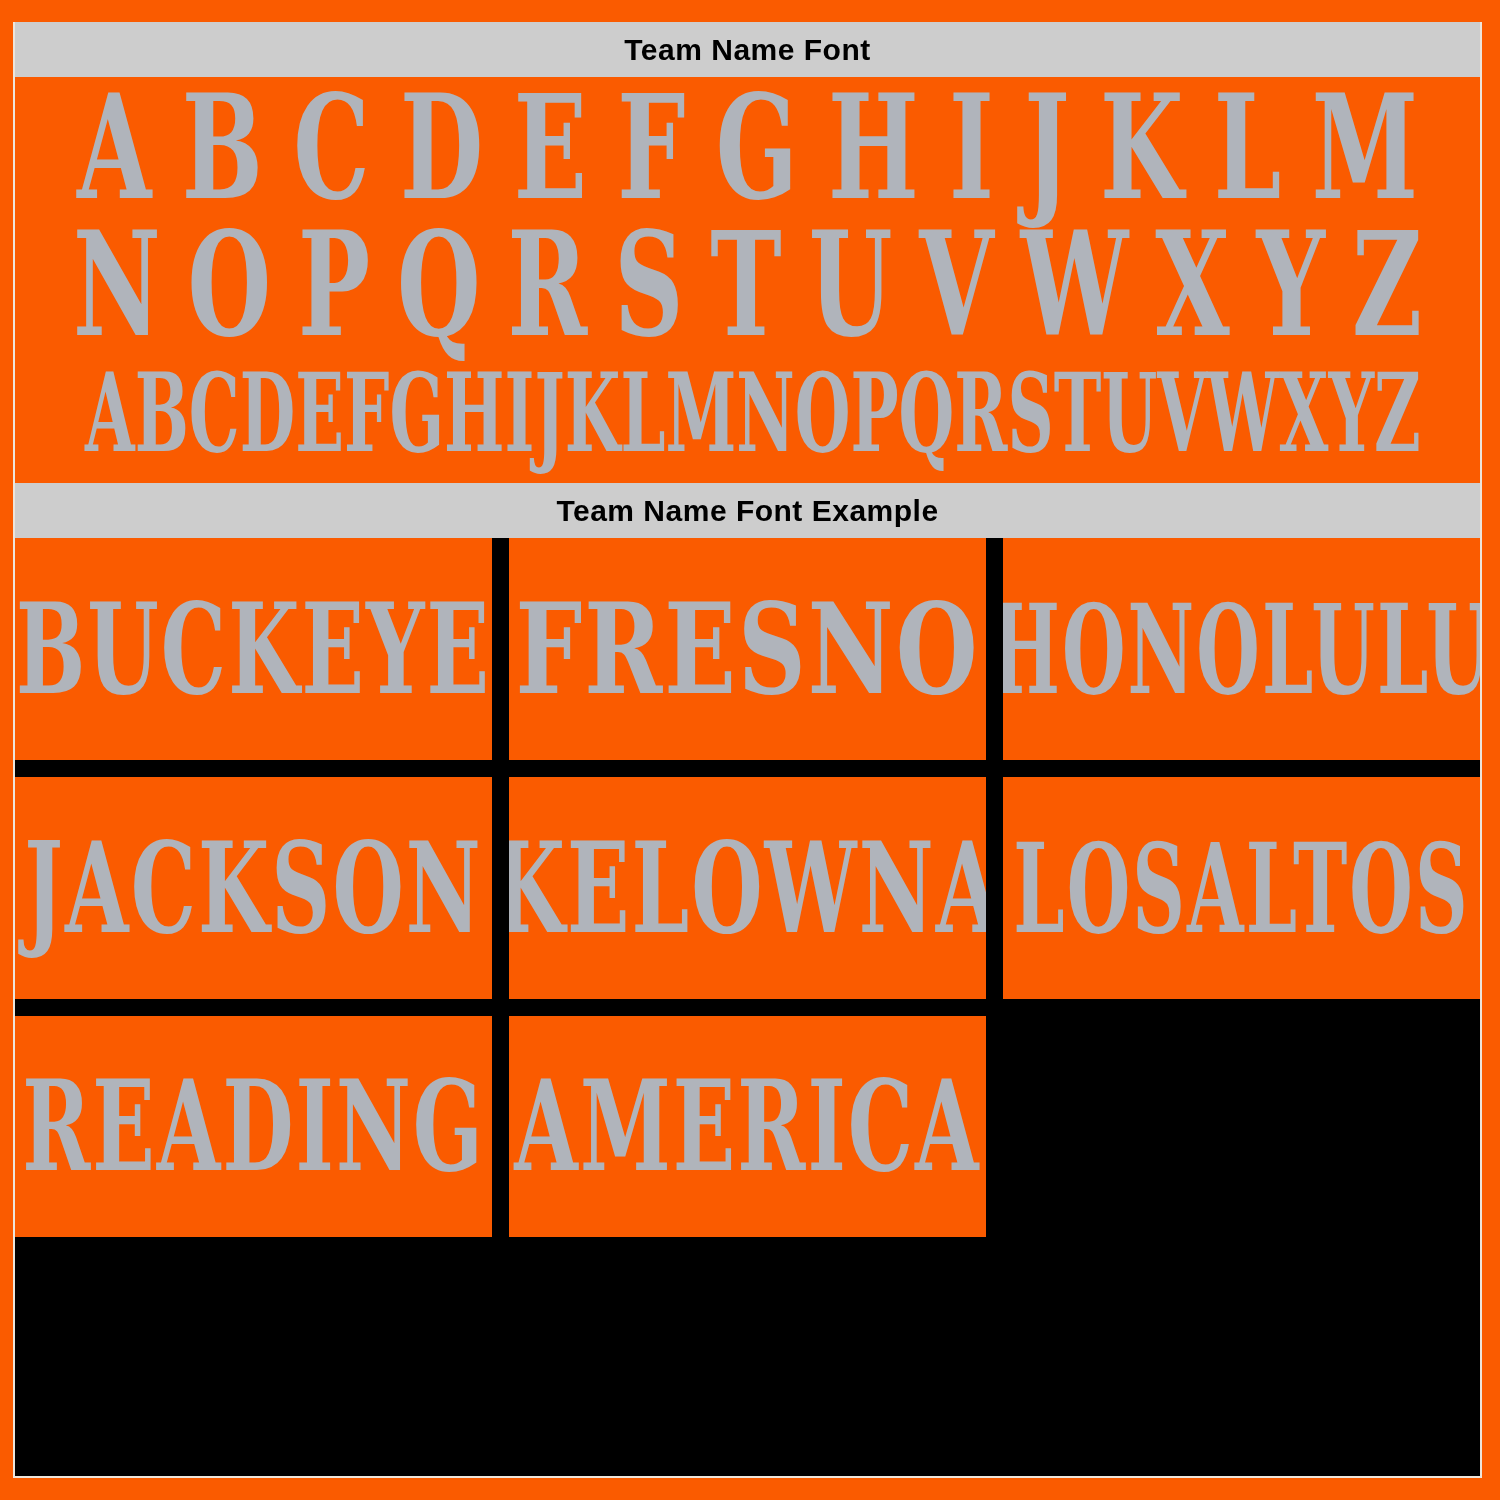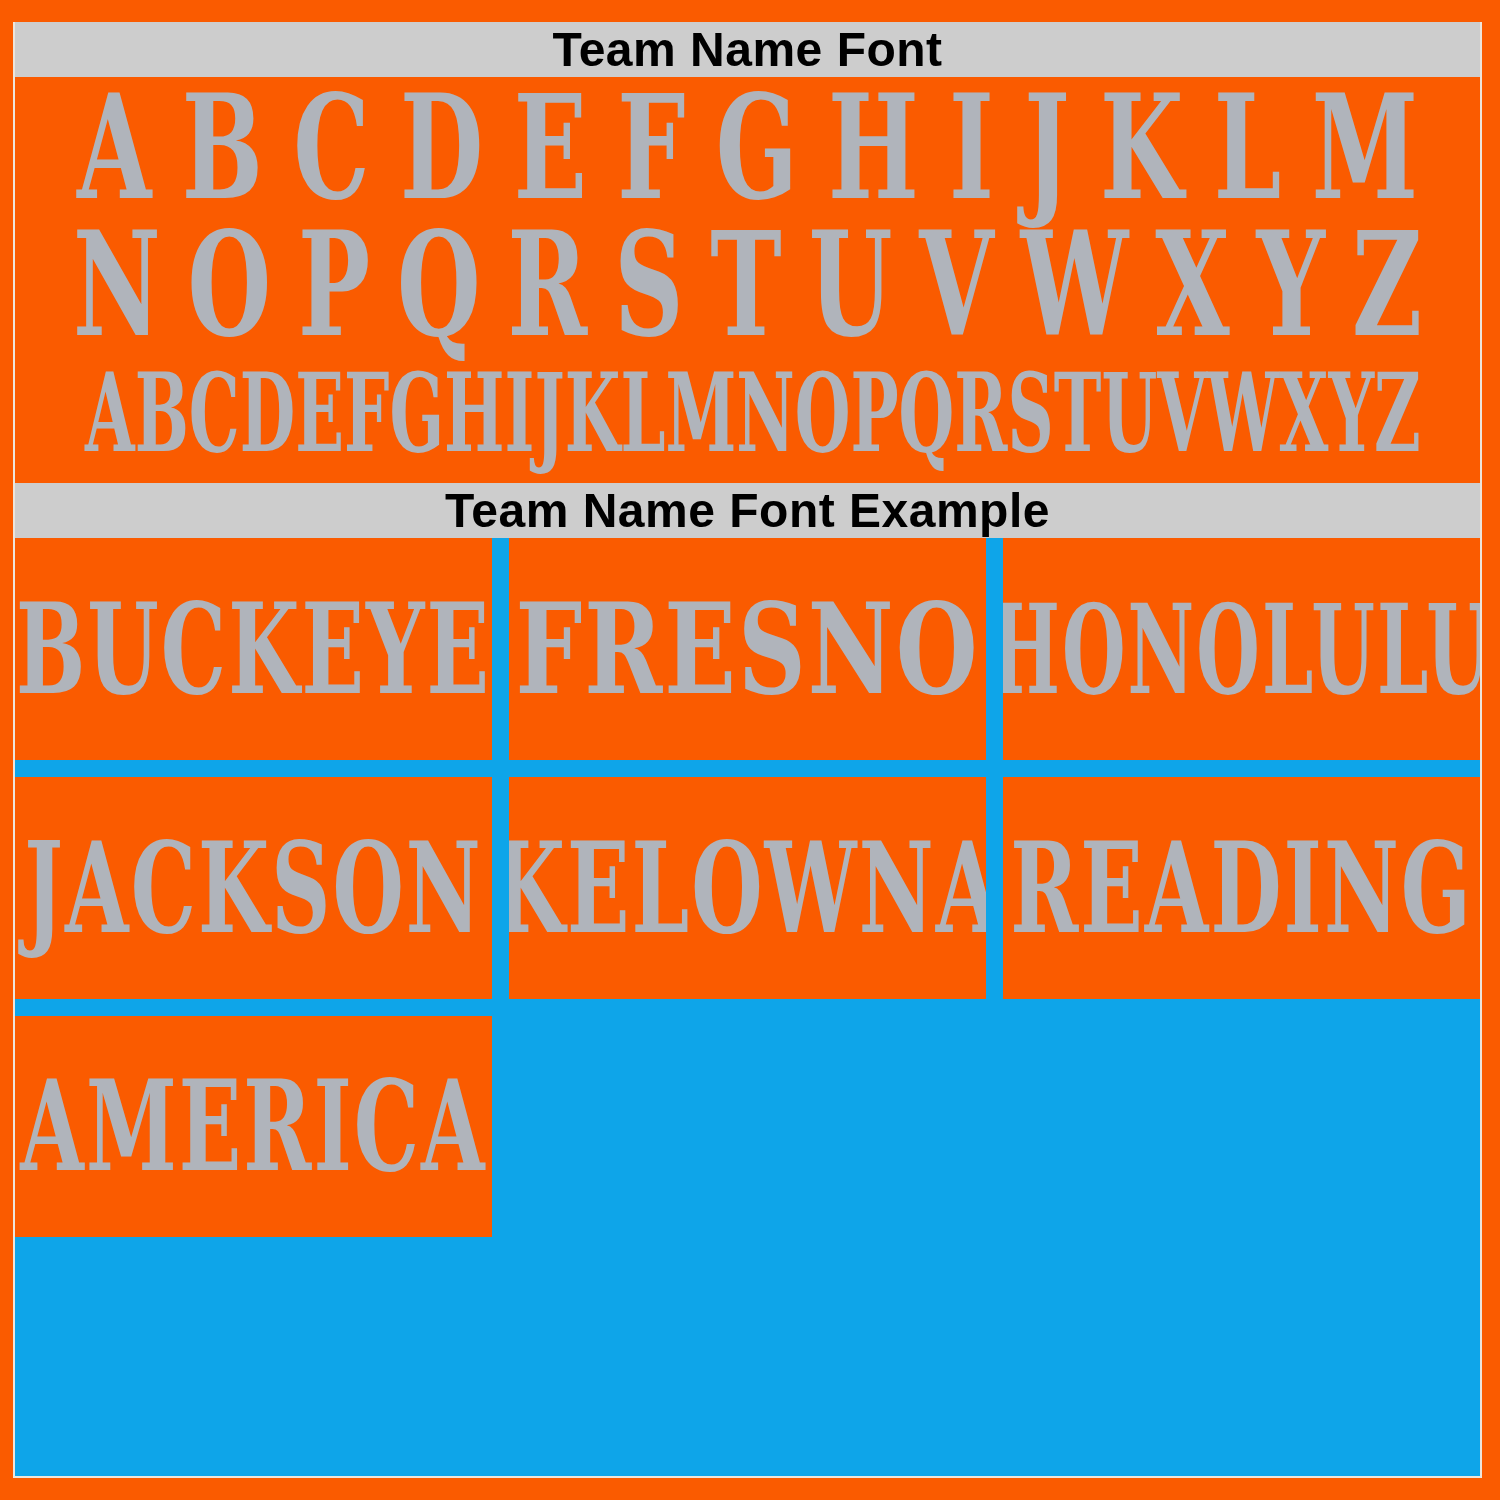--- a/index.html
+++ b/index.html
@@ -28,21 +28,21 @@
   .header-bar {
     height: 55px;
     flex: 0 0 55px;
     background: #CDCDCD;
     display: flex;
     align-items: center;
     justify-content: center;
   }
   .header-bar .bar-title {
     color: #000000;
-    font-size: 48px;
+    font-size: 30px;
     font-weight: 600;
     letter-spacing: 0.5px;
     white-space: nowrap;
   }
   .alpha-section {
     flex: 0 0 406px;
     height: 406px;
     background: #FA5B00;
     display: flex;
     flex-direction: column;
@@ -74,21 +74,21 @@
     padding: 0 70px;
     font-size: 64px;
     transform: scale(1, 1.7);
   }
   .example-grid {
     flex: 1 1 auto;
     display: grid;
     grid-template-columns: 1fr 1fr 1fr;
     grid-template-rows: 1fr 1fr 1fr 1fr;
     gap: 17px;
-    background: #0ea5e9;
+    background: #000000;
   }
   .team-cell {
     background: #FA5B00;
     display: flex;
     align-items: center;
     justify-content: center;
     overflow: hidden;
   }
   .team-name {
     color: #B0B4BB;
@@ -186,20 +186,23 @@
         <div class="team-cell">
           <span class="team-name len8">HONOLULU</span>
         </div>
         <div class="team-cell">
           <span class="team-name len7">JACKSON</span>
         </div>
         <div class="team-cell">
           <span class="team-name len7">KELOWNA</span>
         </div>
         <div class="team-cell">
+          <span class="team-name len8">LOSALTOS</span>
+        </div>
+        <div class="team-cell">
           <span class="team-name len7">READING</span>
         </div>
         <div class="team-cell">
           <span class="team-name len7">AMERICA</span>
         </div>
       </div>
 
   </div>
 </div>
 

